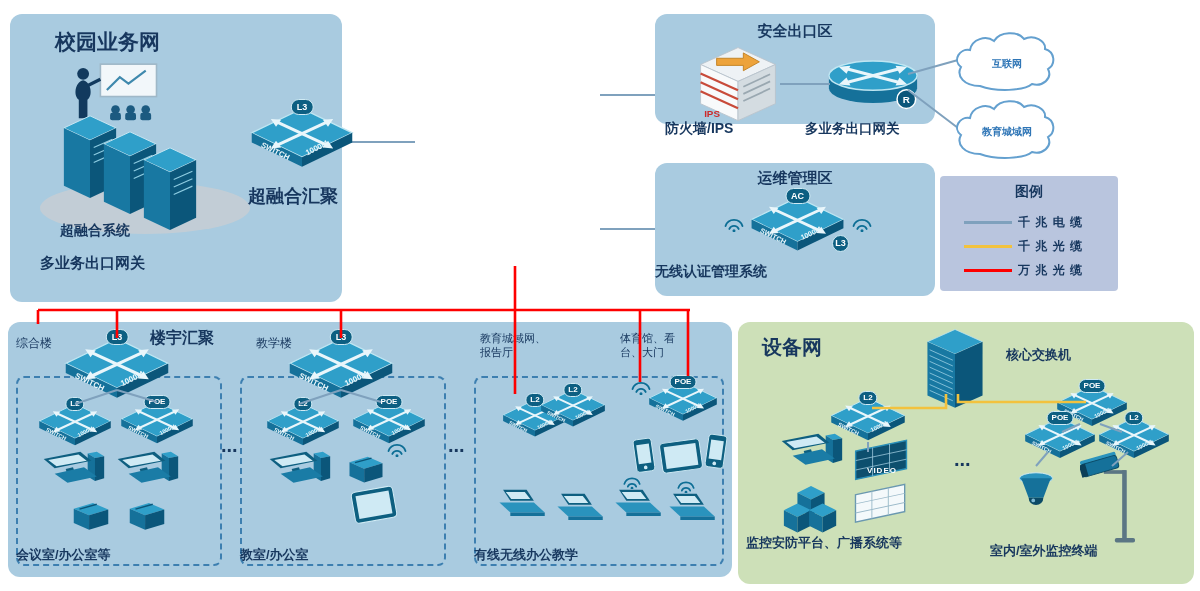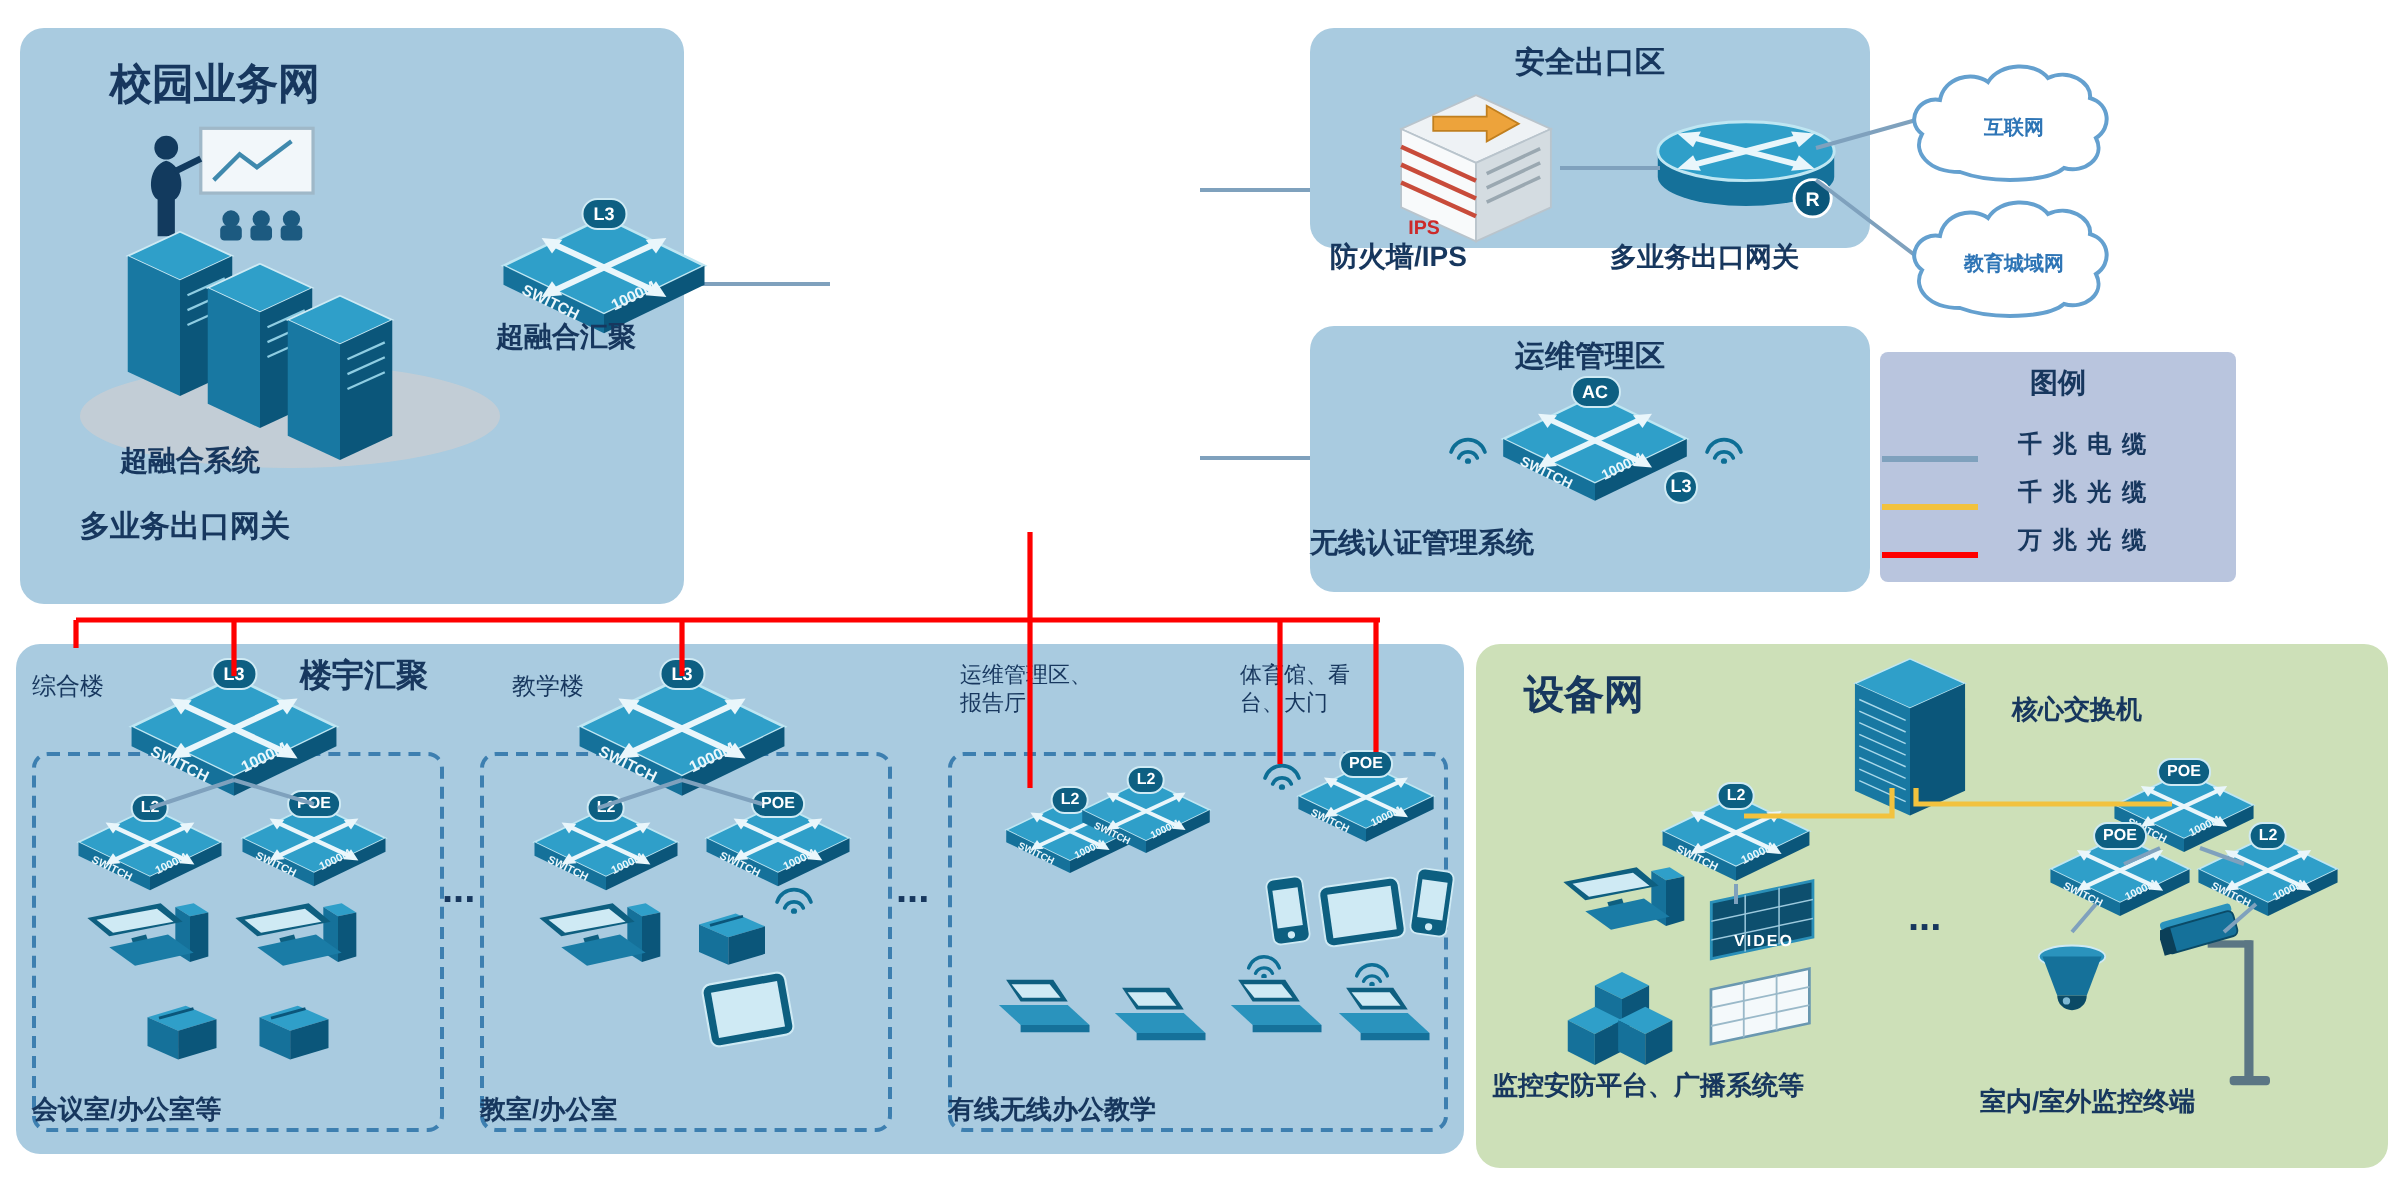--- a/index.html
+++ b/index.html
@@ -19,21 +19,21 @@
   .badge.sub{top:auto;bottom:2px;left:auto;right:-4px;transform:none;border-radius:50%;width:17px;height:17px;line-height:15px;padding:0;text-align:center}
   .dashed{position:absolute;border:2px dashed #3d7fb0;border-radius:8px;z-index:2}
   .ellipsis{position:absolute;font-weight:bold;color:var(--navy,#17375e);font-size:20px;z-index:3}
   #lines{position:absolute;left:0;top:0;z-index:2;pointer-events:none}
   .l-gray{stroke:var(--line_gray,#7fa1bd);stroke-width:2;fill:none}
   .l-red{stroke:var(--line_red,#fe0000);stroke-width:2.6;fill:none}
   .l-yellow{stroke:var(--line_yellow,#f2c23e);stroke-width:2.6;fill:none}
   .glabel{position:absolute;font-weight:normal;color:var(--navy,#17375e);font-size:12px;line-height:1.25;z-index:3}
   .cloud{position:absolute;z-index:3}
   .cloud .cloud-label{position:absolute;left:0;top:38%;width:100%;text-align:center;color:#2e75b6;font-size:10px;font-weight:bold;z-index:4}
-  .lrow{position:absolute;left:1px;display:flex;align-items:flex-end;gap:20px;z-index:3}
+  .lrow{position:absolute;left:24px;display:flex;align-items:center;gap:6px;z-index:3}
   .lline{width:48px;height:3px;display:inline-block}
   .llabel{font-size:12px;color:var(--navy,#17375e);font-weight:bold;letter-spacing:1px}
   .base-ellipse{position:absolute;border-radius:50%;background:#c7ced4;opacity:.85;z-index:2}
   .video-badge{position:absolute;bottom:8px;left:50%;transform:translateX(-50%);color:#fff;font-size:8px;font-weight:bold;letter-spacing:1px;z-index:4}
 </style>
 </head>
 <body>
 
 <div id="canvas">
 
@@ -249,21 +249,21 @@
     <div class="caption" style="left:50px;top:208px;width:150px;font-size:14px">超融合系统</div>
     <div class="caption" style="left:30px;top:240px;width:190px;font-size:15px">多业务出口网关</div>
   </div>
 
   <div class="dev" style="left:250px;top:106px;width:104px">
     <svg viewBox="0 0 120 74">
         <use href="#sym-switch"></use>
       </svg>
     <span class="badge">L3</span>
   </div>
-  <div class="caption" style="left:248px;top:160px;width:108px;font-size:14px">超融合汇聚</div>
+  <div class="caption" style="left:248px;top:184px;width:108px;font-size:18px">超融合汇聚</div>
 
 
   <div class="box" style="left:655px;top:14px;width:280px;height:110px">
     <div class="ttl c" style="left:0;top:8px;width:100%;font-size:15px">安全出口区</div>
     <div class="dev" style="left:42px;top:30px;width:82px">
         <svg viewBox="0 0 92 90">
           <use href="#sym-firewall"></use>
         </svg>
       </div>
     <div class="dev" style="left:168px;top:42px;width:100px">
@@ -323,21 +323,21 @@
     <div class="lrow" style="top:86px">
       <span class="lline" style="background: rgb(254, 0, 0);"></span>
       <span class="llabel">万 兆 光 缆</span>
     </div>
   </div>
 
   <div class="box" style="left:8px;top:322px;width:724px;height:255px">
     <div class="ttl" style="left:142px;top:6px;font-size:16px">楼宇汇聚</div>
     <div class="glabel" style="left:8px;top:14px">综合楼</div>
     <div class="glabel" style="left:248px;top:14px">教学楼</div>
-    <div class="glabel" style="left:472px;top:10px;width:76px;font-size:11px">运维管理区、报告厅</div>
+    <div class="glabel" style="left:472px;top:10px;width:76px;font-size:11px">教育城域网、报告厅</div>
     <div class="glabel" style="left:612px;top:10px;width:76px;font-size:11px">体育馆、看台、大门</div>
 
     <div class="dashed" style="left:8px;top:54px;width:206px;height:190px"></div>
     <div class="dashed" style="left:232px;top:54px;width:206px;height:190px"></div>
     <div class="dashed" style="left:466px;top:54px;width:250px;height:190px"></div>
 
     <div class="ellipsis" style="left:213px;top:112px">...</div>
     <div class="ellipsis" style="left:440px;top:112px">...</div>
 
     <div class="dev" style="left:56px;top:14px;width:106px">

